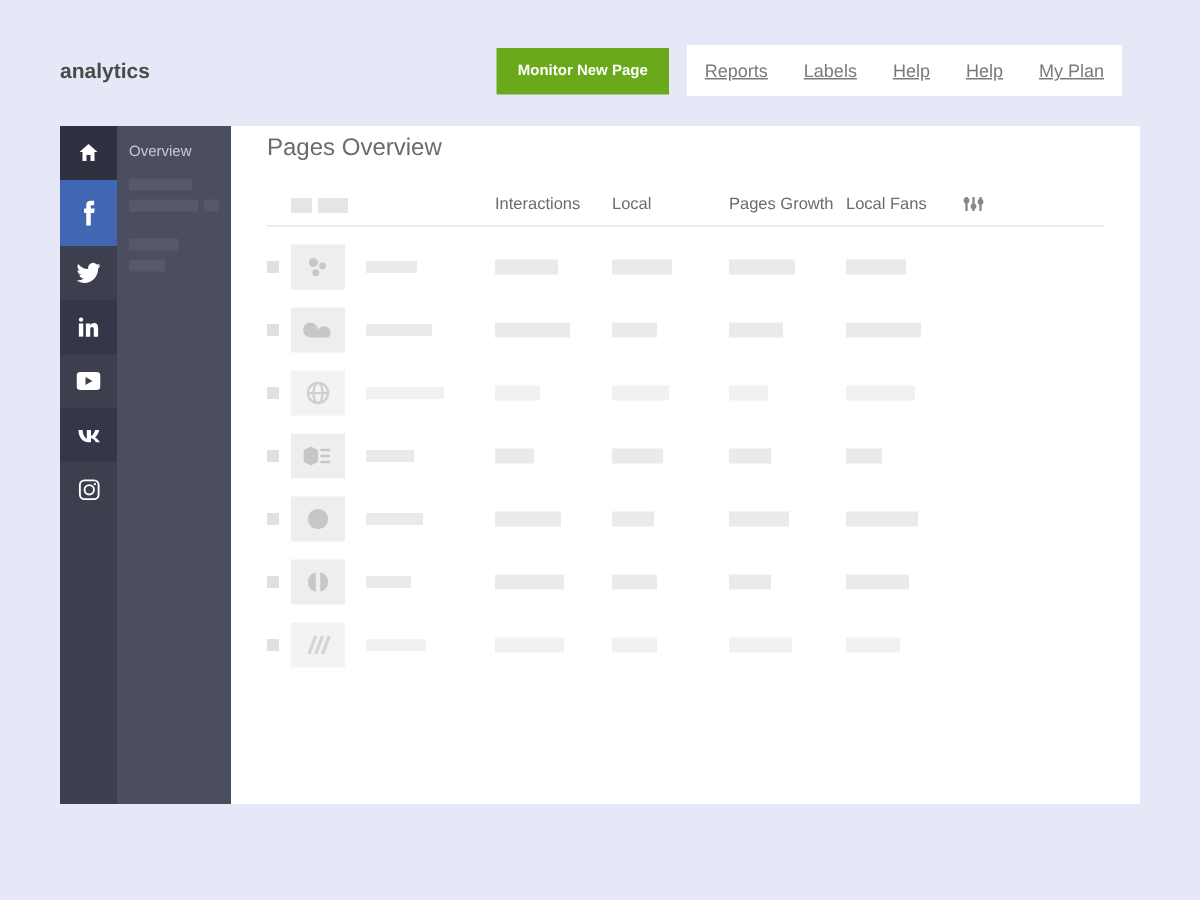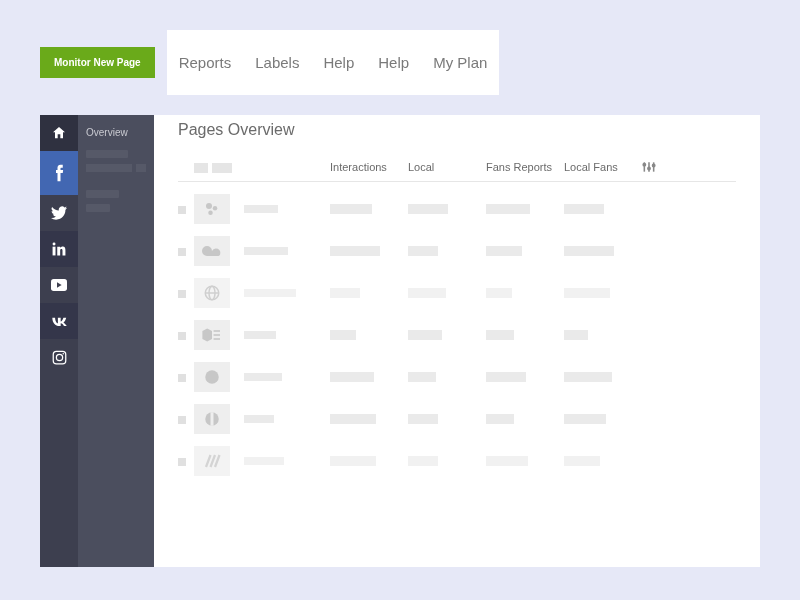--- a/index.html
+++ b/index.html
@@ -5,21 +5,21 @@
 * { margin: 0; padding: 0; box-sizing: border-box; font-family: Arial, sans-serif; }
 body { background: #e6e8f7; width: 800px; height: 600px; overflow: hidden; }
 
 .app-container { width: 100%; height: 100%; padding: 30px 40px 0 40px; }
 
 
 .topbar { display: flex; align-items: center; margin-bottom: 20px; }
 .brand { font-size: 14px; font-weight: bold; color: #4a4a4a; flex: 1; }
 .monitor-btn { background: #6aaa1a; color: #fff; font-size: 10px; font-weight: bold; padding: 10px 14px; border: none; cursor: pointer; margin-right: 12px; }
 .nav-links { background: #fff; display: flex; padding: 0; margin-right: 12px; }
-.nav-link { font-size: 15px; color: #7a7a7a; padding: 24px 12px; cursor: pointer; }
+.nav-link { font-size: 12px; color: #7a7a7a; padding: 10px 12px; cursor: pointer; text-decoration: underline; }
 .profile-box { background: #fff; display: flex; align-items: center; padding: 6px 12px; gap: 8px; cursor: pointer; width: 110px; }
 .profile-box .person-icon { font-size: 12px; color: #888; }
 .profile-box .label { font-size: 10px; color: #7a7a7a; flex: 1; }
 .profile-box .chev { font-size: 9px; color: #aaa; }
 
 
 .shell { display: flex; background: #fff; height: 452px; }
 
 
 .rail { width: 38px; background: #3d3f4f; display: flex; flex-direction: column; }
@@ -64,20 +64,21 @@
 .row.faded .c .ph, .row.faded .namecol .ph { background:#f1f1f1; }
 
 svg { display:block; }
 </style>
 </head>
 <body>
 
 <div class="app-container">
 
   <div class="topbar">
+    <div class="brand">analytics</div>
     <button class="monitor-btn">Monitor New Page</button>
     <div class="nav-links">
       <div class="nav-link">Reports</div>
       <div class="nav-link">Labels</div>
       <div class="nav-link">Help</div>
       <div class="nav-link">Help</div>
       <div class="nav-link">My Plan</div>
     </div>
   </div>
 
@@ -142,21 +143,21 @@
 
       <div class="tbl-head">
         <div class="col-chk"></div>
         <div class="col-thumb">
             <div class="ph" style="width:14px"></div>
             <div class="ph" style="width:20px"></div>
           </div>
         <div class="col-name"></div>
         <div class="col">Interactions</div>
         <div class="col">Local</div>
-        <div class="col">Fans Reports</div>
+        <div class="col">Pages Growth</div>
         <div class="col">Local Fans</div>
         <div class="col-settings">
           <svg width="14" height="12" viewBox="0 0 18 14" stroke="#888" stroke-width="2">
               <line x1="3" y1="1" x2="3" y2="13"></line>
               <line x1="9" y1="1" x2="9" y2="13"></line>
               <line x1="15" y1="1" x2="15" y2="13"></line>
               <circle cx="3" cy="4" r="1.5" fill="#888"></circle>
               <circle cx="9" cy="9" r="1.5" fill="#888"></circle>
               <circle cx="15" cy="5" r="1.5" fill="#888"></circle>
             </svg>

